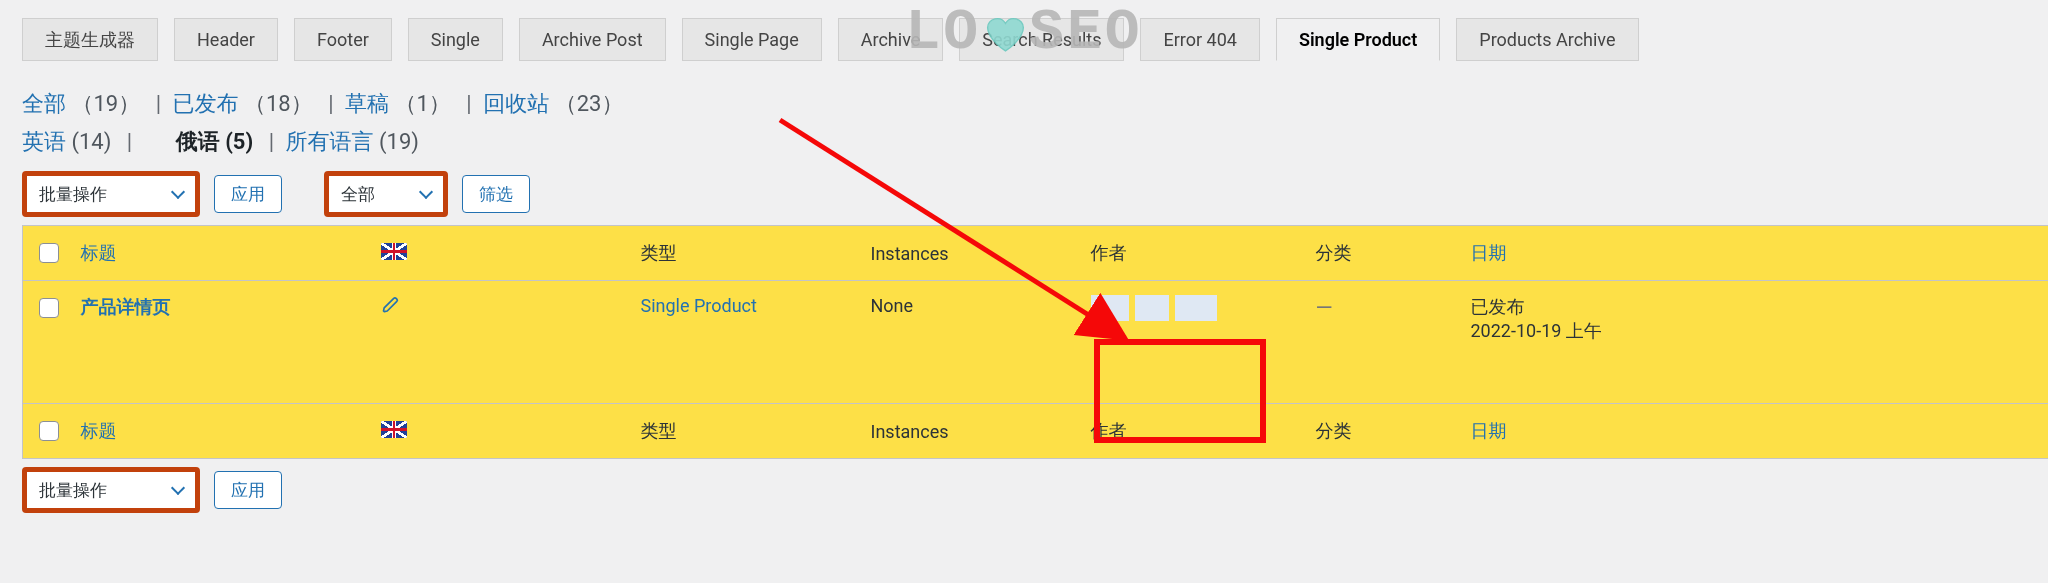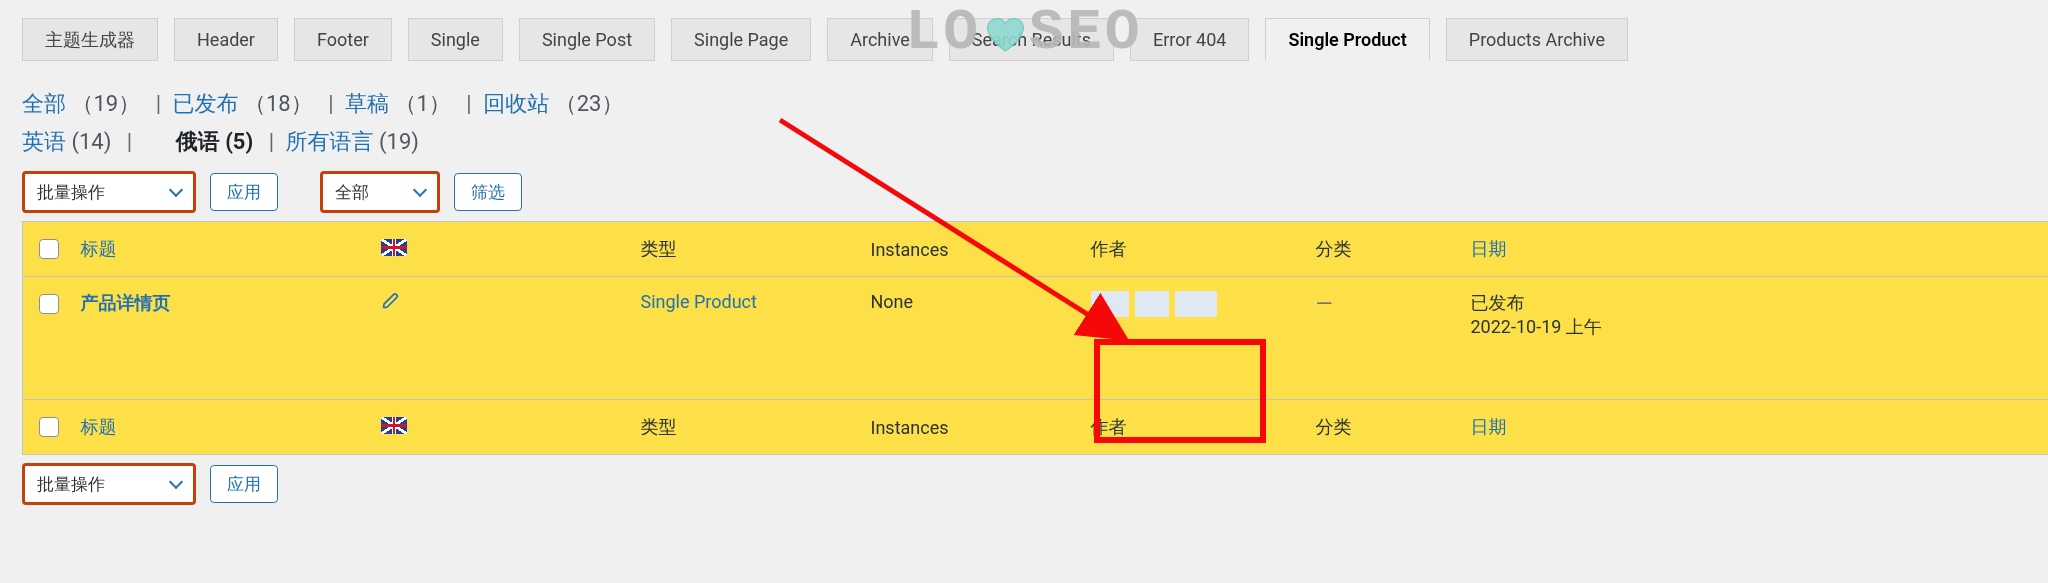--- a/index.html
+++ b/index.html
@@ -66,21 +66,21 @@
   
   .tablenav {
     display: flex;
     align-items: center;
     gap: 14px;
     margin: 14px 0 8px 0;
   }
   .select {
     position: relative;
     background: #fff;
-    border: 3px solid #c2410c;
+    border: 5px solid #c2410c;
     border-radius: 4px;
     height: 36px;
     display: inline-flex;
     align-items: center;
     padding: 0 36px 0 12px;
     font-size: 17px;
     color: #2c3338;
     cursor: pointer;
     min-width: 70px;
   }
@@ -262,21 +262,21 @@
       <path d="M16 29s-13-8.35-13-17a7 7 0 0 1 13-3 7 7 0 0 1 13 3c0 8.65-13 17-13 17z" fill="#8fd9d1" stroke="#6cc9bf" stroke-width="1"></path>
     </svg>
     <span>SEO</span>
   </div>
 
   <div class="tabs" id="tabs-nav">
       <div class="tab">主题生成器</div>
       <div class="tab">Header</div>
       <div class="tab">Footer</div>
       <div class="tab">Single</div>
-      <div class="tab">Single Post</div>
+      <div class="tab">Archive Post</div>
       <div class="tab">Single Page</div>
       <div class="tab">Archive</div>
       <div class="tab">Search Results</div>
       <div class="tab">Error 404</div>
       <div class="tab active">Single Product</div>
       <div class="tab">Products Archive</div>
     </div>
 
   <div class="subsubsub">
     <a><span>全部</span></a>

